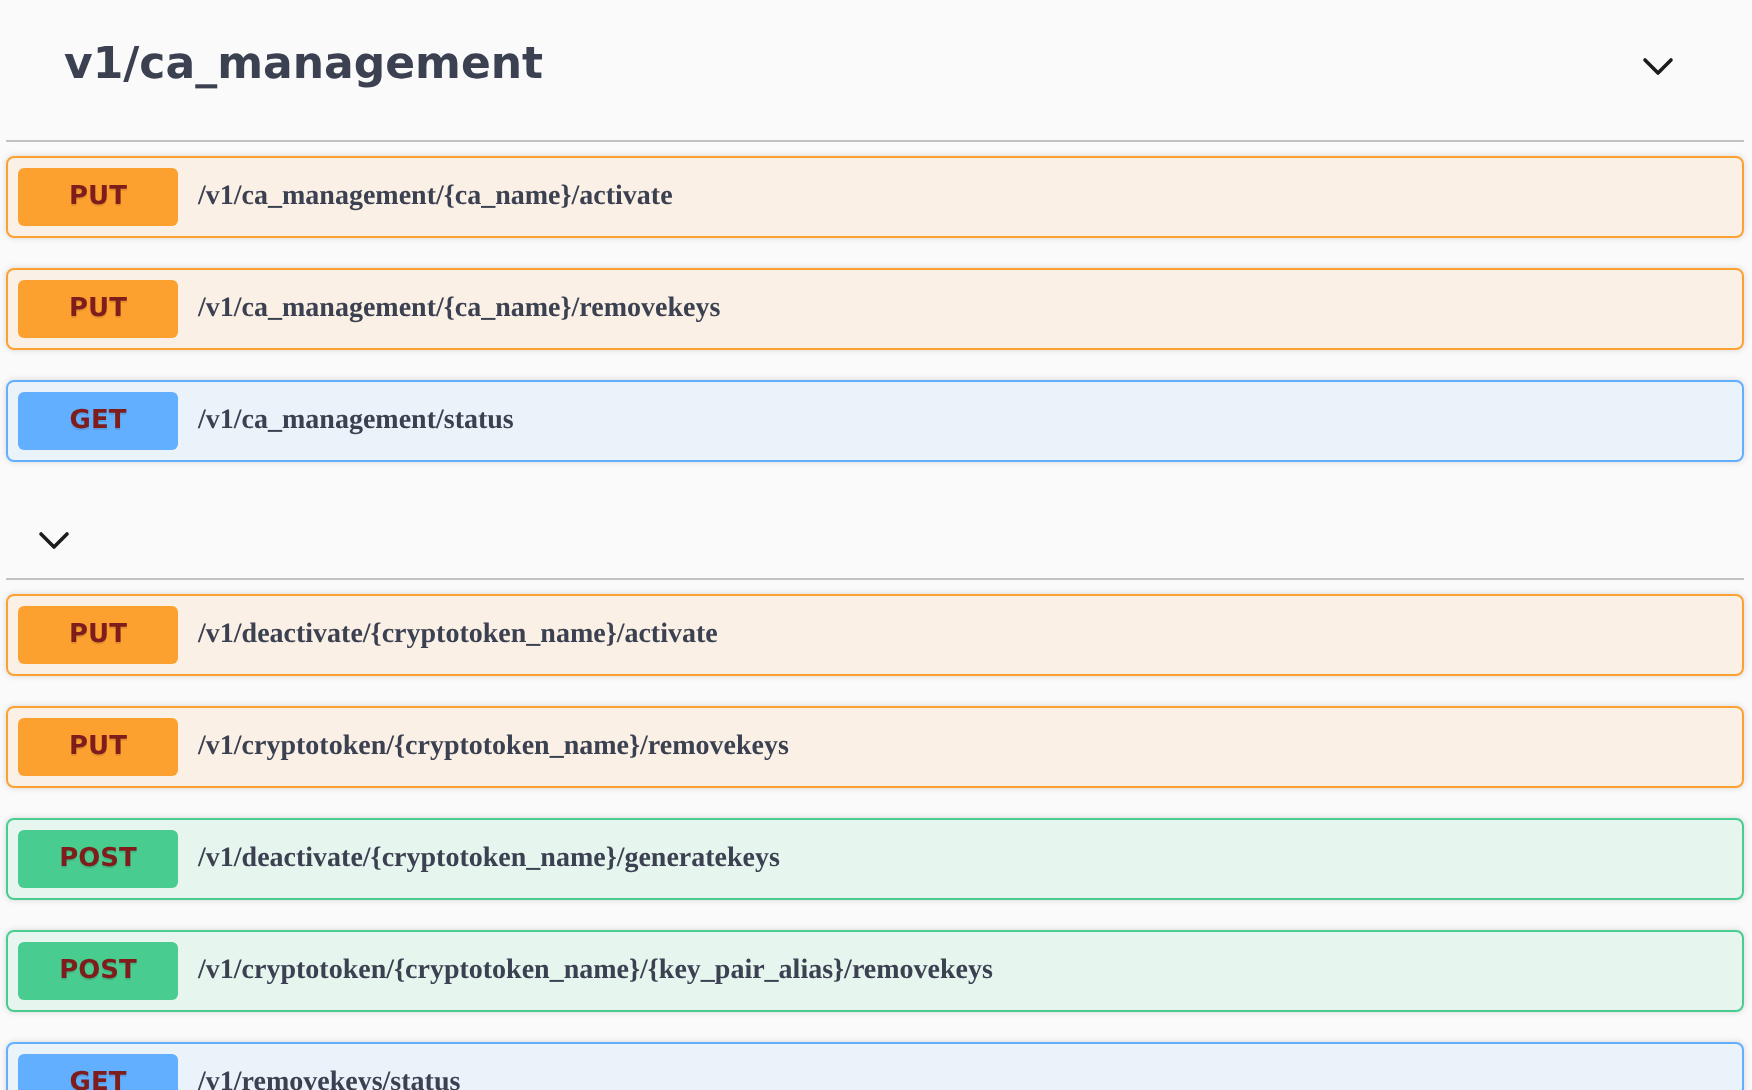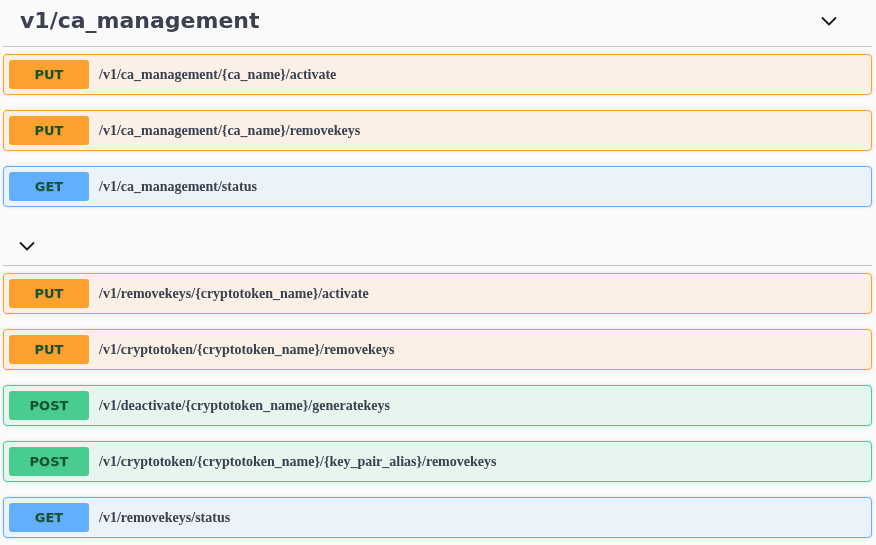--- a/index.html
+++ b/index.html
@@ -15,21 +15,21 @@
   .tag-section { margin: 0; }
   .tag-section + .tag-section { margin-top: 24px; }
 
   .tag-header {
     display: flex; align-items: center; justify-content: space-between;
     padding: 4px 32px 8px 13px;
     border-bottom: 1px solid rgba(59,65,81,.3);
     cursor: pointer;
   }
   .tag-title {
-    margin: 4px;
+    margin: 16px;
     font-size: 22px; line-height: 26px; font-weight: bold;
     color: #3b4151;
   }
   .chevron { display: inline-flex; color: #1c1c1c; }
 
   .ops { padding-top: 7px; }
 
   .opblock {
     display: flex; align-items: center;
     height: 41px;
@@ -37,21 +37,21 @@
     margin-bottom: 15px;
     border: 1px solid;
     border-radius: 4px;
     box-shadow: 0 0 3px rgba(0,0,0,.15);
     cursor: pointer;
   }
   .method-badge {
     min-width: 80px; height: 29px;
     display: inline-flex; align-items: center; justify-content: center;
     border-radius: 3px;
-    font-size: 13px; font-weight: bold; color: #14532d;
+    font-size: 13px; font-weight: bold; color: #7f1d1d;
     text-shadow: 0 1px 0 rgba(0,0,0,.1);
     font-family: "DejaVu Sans", "Liberation Sans", sans-serif;
   }
   .op-path {
     margin-left: 10px;
     font-family: Liberation Serif, serif;
     font-weight: bold;
     font-size: 14px;
     color: #3b4151;
     white-space: nowrap;
@@ -93,21 +93,21 @@
     <div class="tag-header">
       <span class="chevron">
         <svg width="22" height="22" viewBox="0 0 22 22" aria-hidden="true">
           <path d="M4.5 8 L11 14.5 L17.5 8" fill="none" stroke="currentColor" stroke-width="1.8" stroke-linecap="round" stroke-linejoin="round"></path>
         </svg>
       </span>
     </div>
     <div class="ops">
   <div class="opblock" style="background: rgba(252, 161, 48, 0.1); border-color: rgb(252, 161, 48);">
     <span class="method-badge" style="background: rgb(252, 161, 48);">PUT</span>
-    <span class="op-path">/v1/removekeys/{cryptotoken_name}/activate</span>
+    <span class="op-path">/v1/deactivate/{cryptotoken_name}/activate</span>
   </div>
 
   <div class="opblock" style="background: rgba(252, 161, 48, 0.1); border-color: rgb(252, 161, 48);">
     <span class="method-badge" style="background: rgb(252, 161, 48);">PUT</span>
     <span class="op-path">/v1/cryptotoken/{cryptotoken_name}/removekeys</span>
   </div>
 
   <div class="opblock" style="background: rgba(73, 204, 144, 0.1); border-color: rgb(73, 204, 144);">
     <span class="method-badge" style="background: rgb(73, 204, 144);">POST</span>
     <span class="op-path">/v1/deactivate/{cryptotoken_name}/generatekeys</span>

